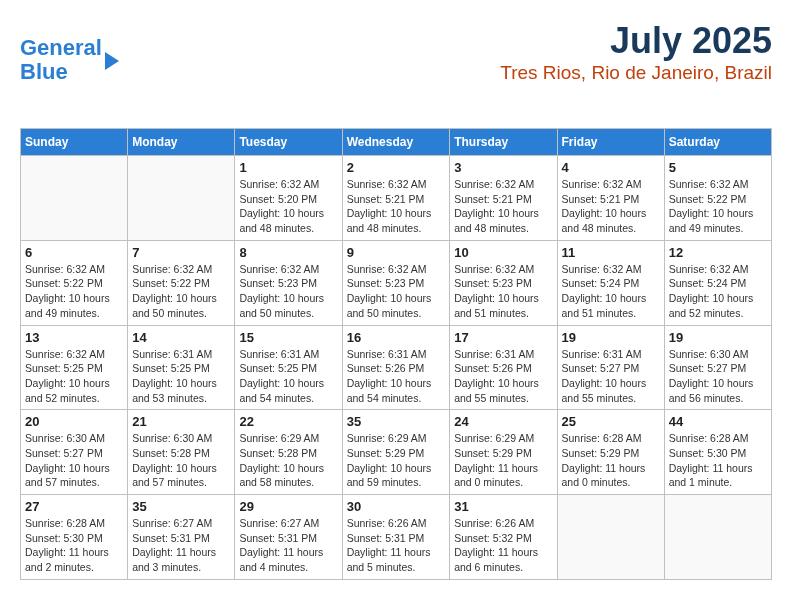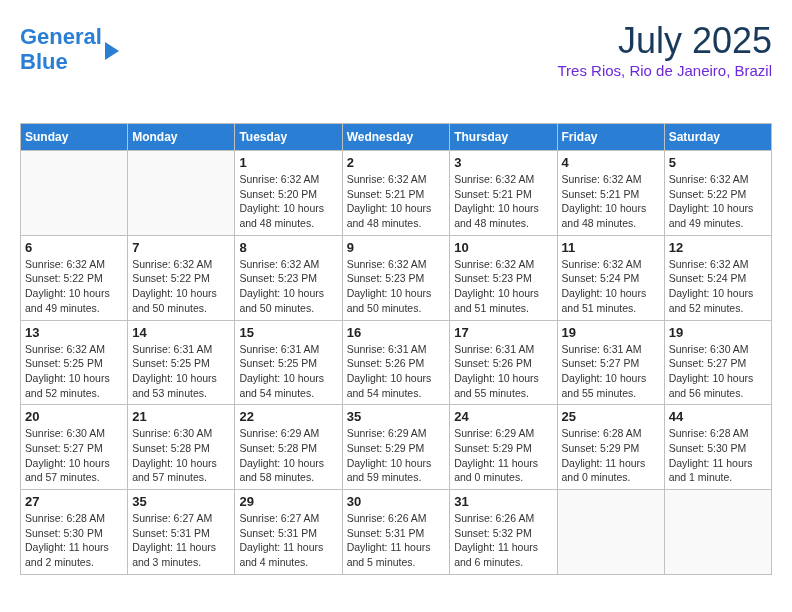--- a/index.html
+++ b/index.html
@@ -6,21 +6,21 @@
     body {
       font-family: Arial, sans-serif;
       background: #fff;
       width: 792px;
       min-height: 612px;
       padding: 20px;
     }
     .header {
       display: flex;
       justify-content: space-between;
-      align-items: center;
+      align-items: flex-end;
       margin-bottom: 10px;
     }
     .logo {
       display: flex;
       align-items: center;
     }
     .logo-text {
       font-size: 22px;
       font-weight: bold;
       color: #1a3a5c;
@@ -37,25 +37,25 @@
       border-bottom: 9px solid transparent;
       margin-left: 3px;
       margin-top: 2px;
     }
     .title-block {
       text-align: right;
     }
     .month-title {
       font-size: 36px;
       color: #1a3a5c;
-      font-weight: normal;
+      font-weight: bold;
     }
     .location {
-      font-size: 15px;
-      color: #6d28d9;
+      font-size: 19px;
+      color: #c2410c;
     }
     table {
       width: 100%;
       border-collapse: collapse;
       font-size: 11px;
       margin-top: 44px;
     }
     thead tr th {
       background-color: #2a7fd4;
       color: #fff;

